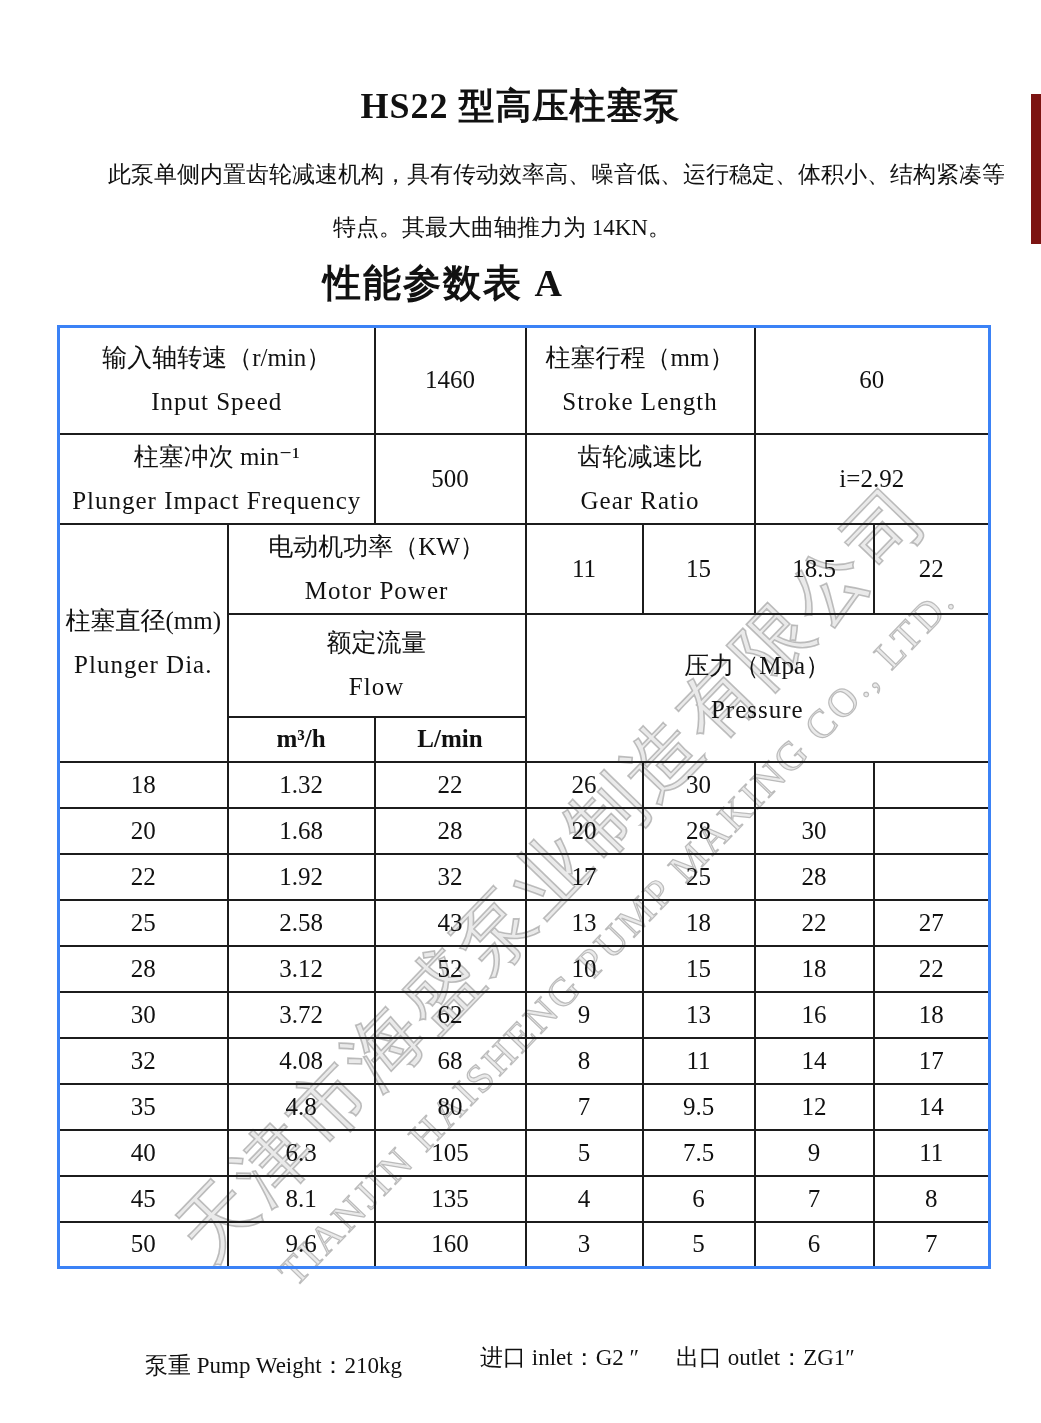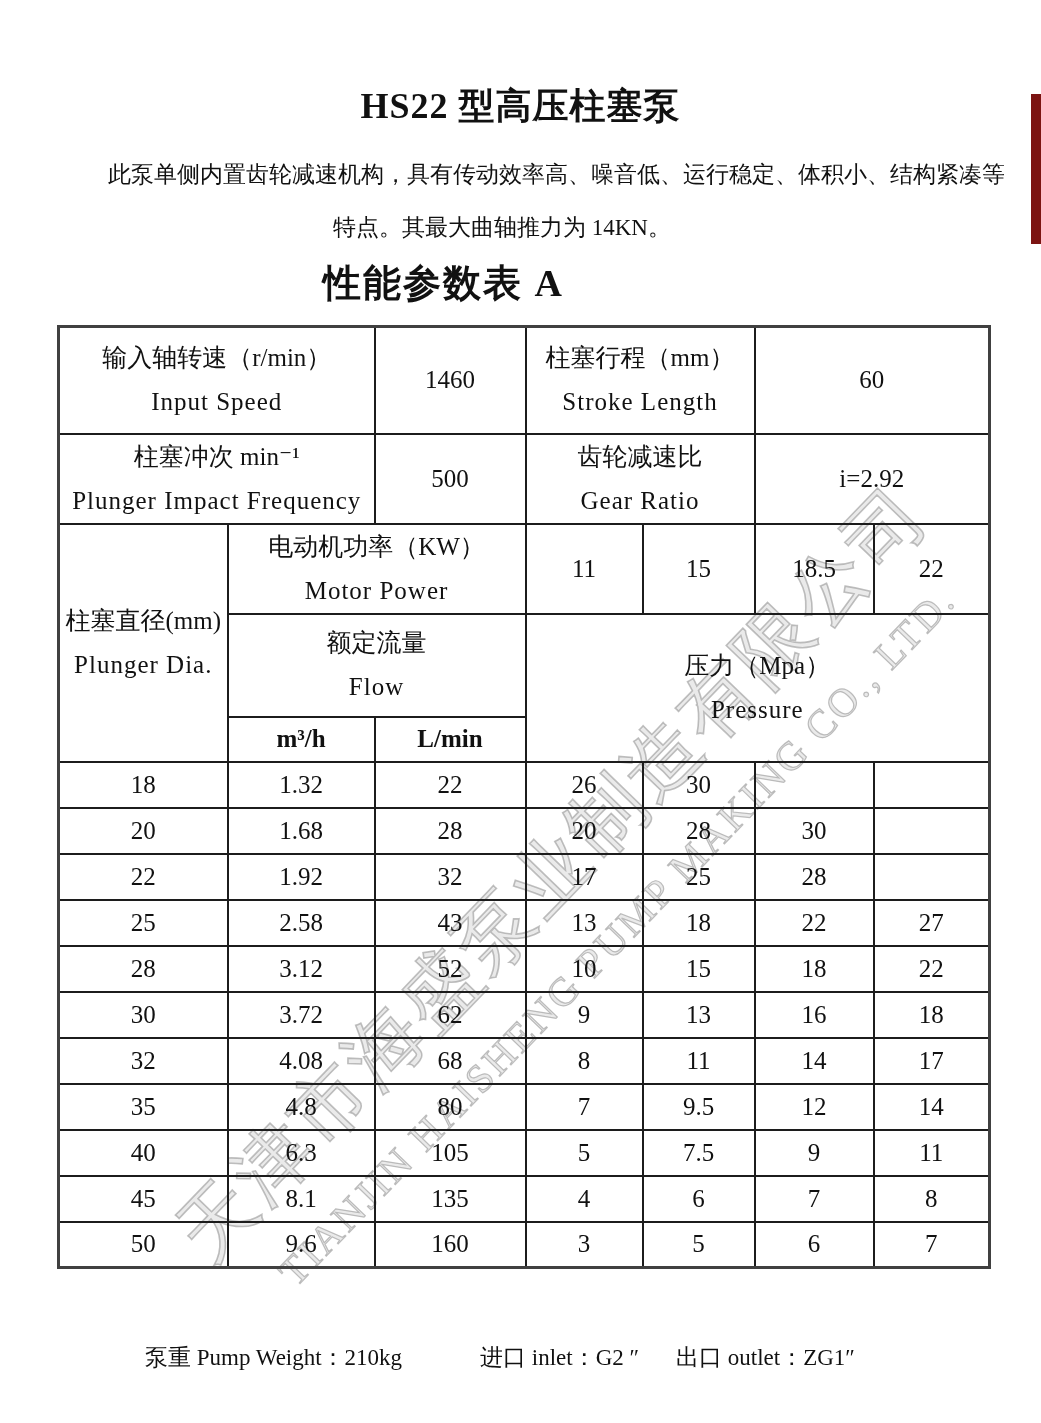--- a/index.html
+++ b/index.html
@@ -50,21 +50,21 @@
   }
   .wm-en{
     display:block;margin-top:14px;font-size:40px;letter-spacing:3px;
     color:rgba(195,195,195,0.35);
     -webkit-text-stroke:1.2px rgba(150,150,150,0.6);
   }
   
   table.spec{
     position:absolute;left:57px;top:325px;z-index:2;
     width:931px;border-collapse:collapse;table-layout:fixed;
-    border:3px solid #404040;
+    border:3px solid #3b82f6;
     background:transparent;
     font-size:25px;
   }
   table.spec td{
     border:2px solid #1c1c1c;
     text-align:center;vertical-align:middle;
     padding:0;overflow:hidden;
   }
   .cn{display:block;line-height:44px;}
   .en{display:block;line-height:44px;letter-spacing:1px;}
@@ -73,21 +73,21 @@
   tr.r3{height:90px;}
   tr.r4{height:103px;}
   tr.r5{height:45px;font-weight:bold;}
   tr.data-row{height:46px;}
   
   .footnote{
     position:absolute;top:1342px;left:0;width:1041px;height:40px;
     font-size:23px;z-index:2;
   }
   .footnote span{position:absolute;white-space:nowrap;}
-  .fn-weight{left:145px;}
+  .fn-weight{left:145px;margin-top:8px;}
   .fn-inlet{left:480px;}
   .fn-outlet{left:676px;}
 </style>
 </head>
 <body>
 
 <div class="page">
 
   <div class="watermark">
     <div class="watermark-inner">

